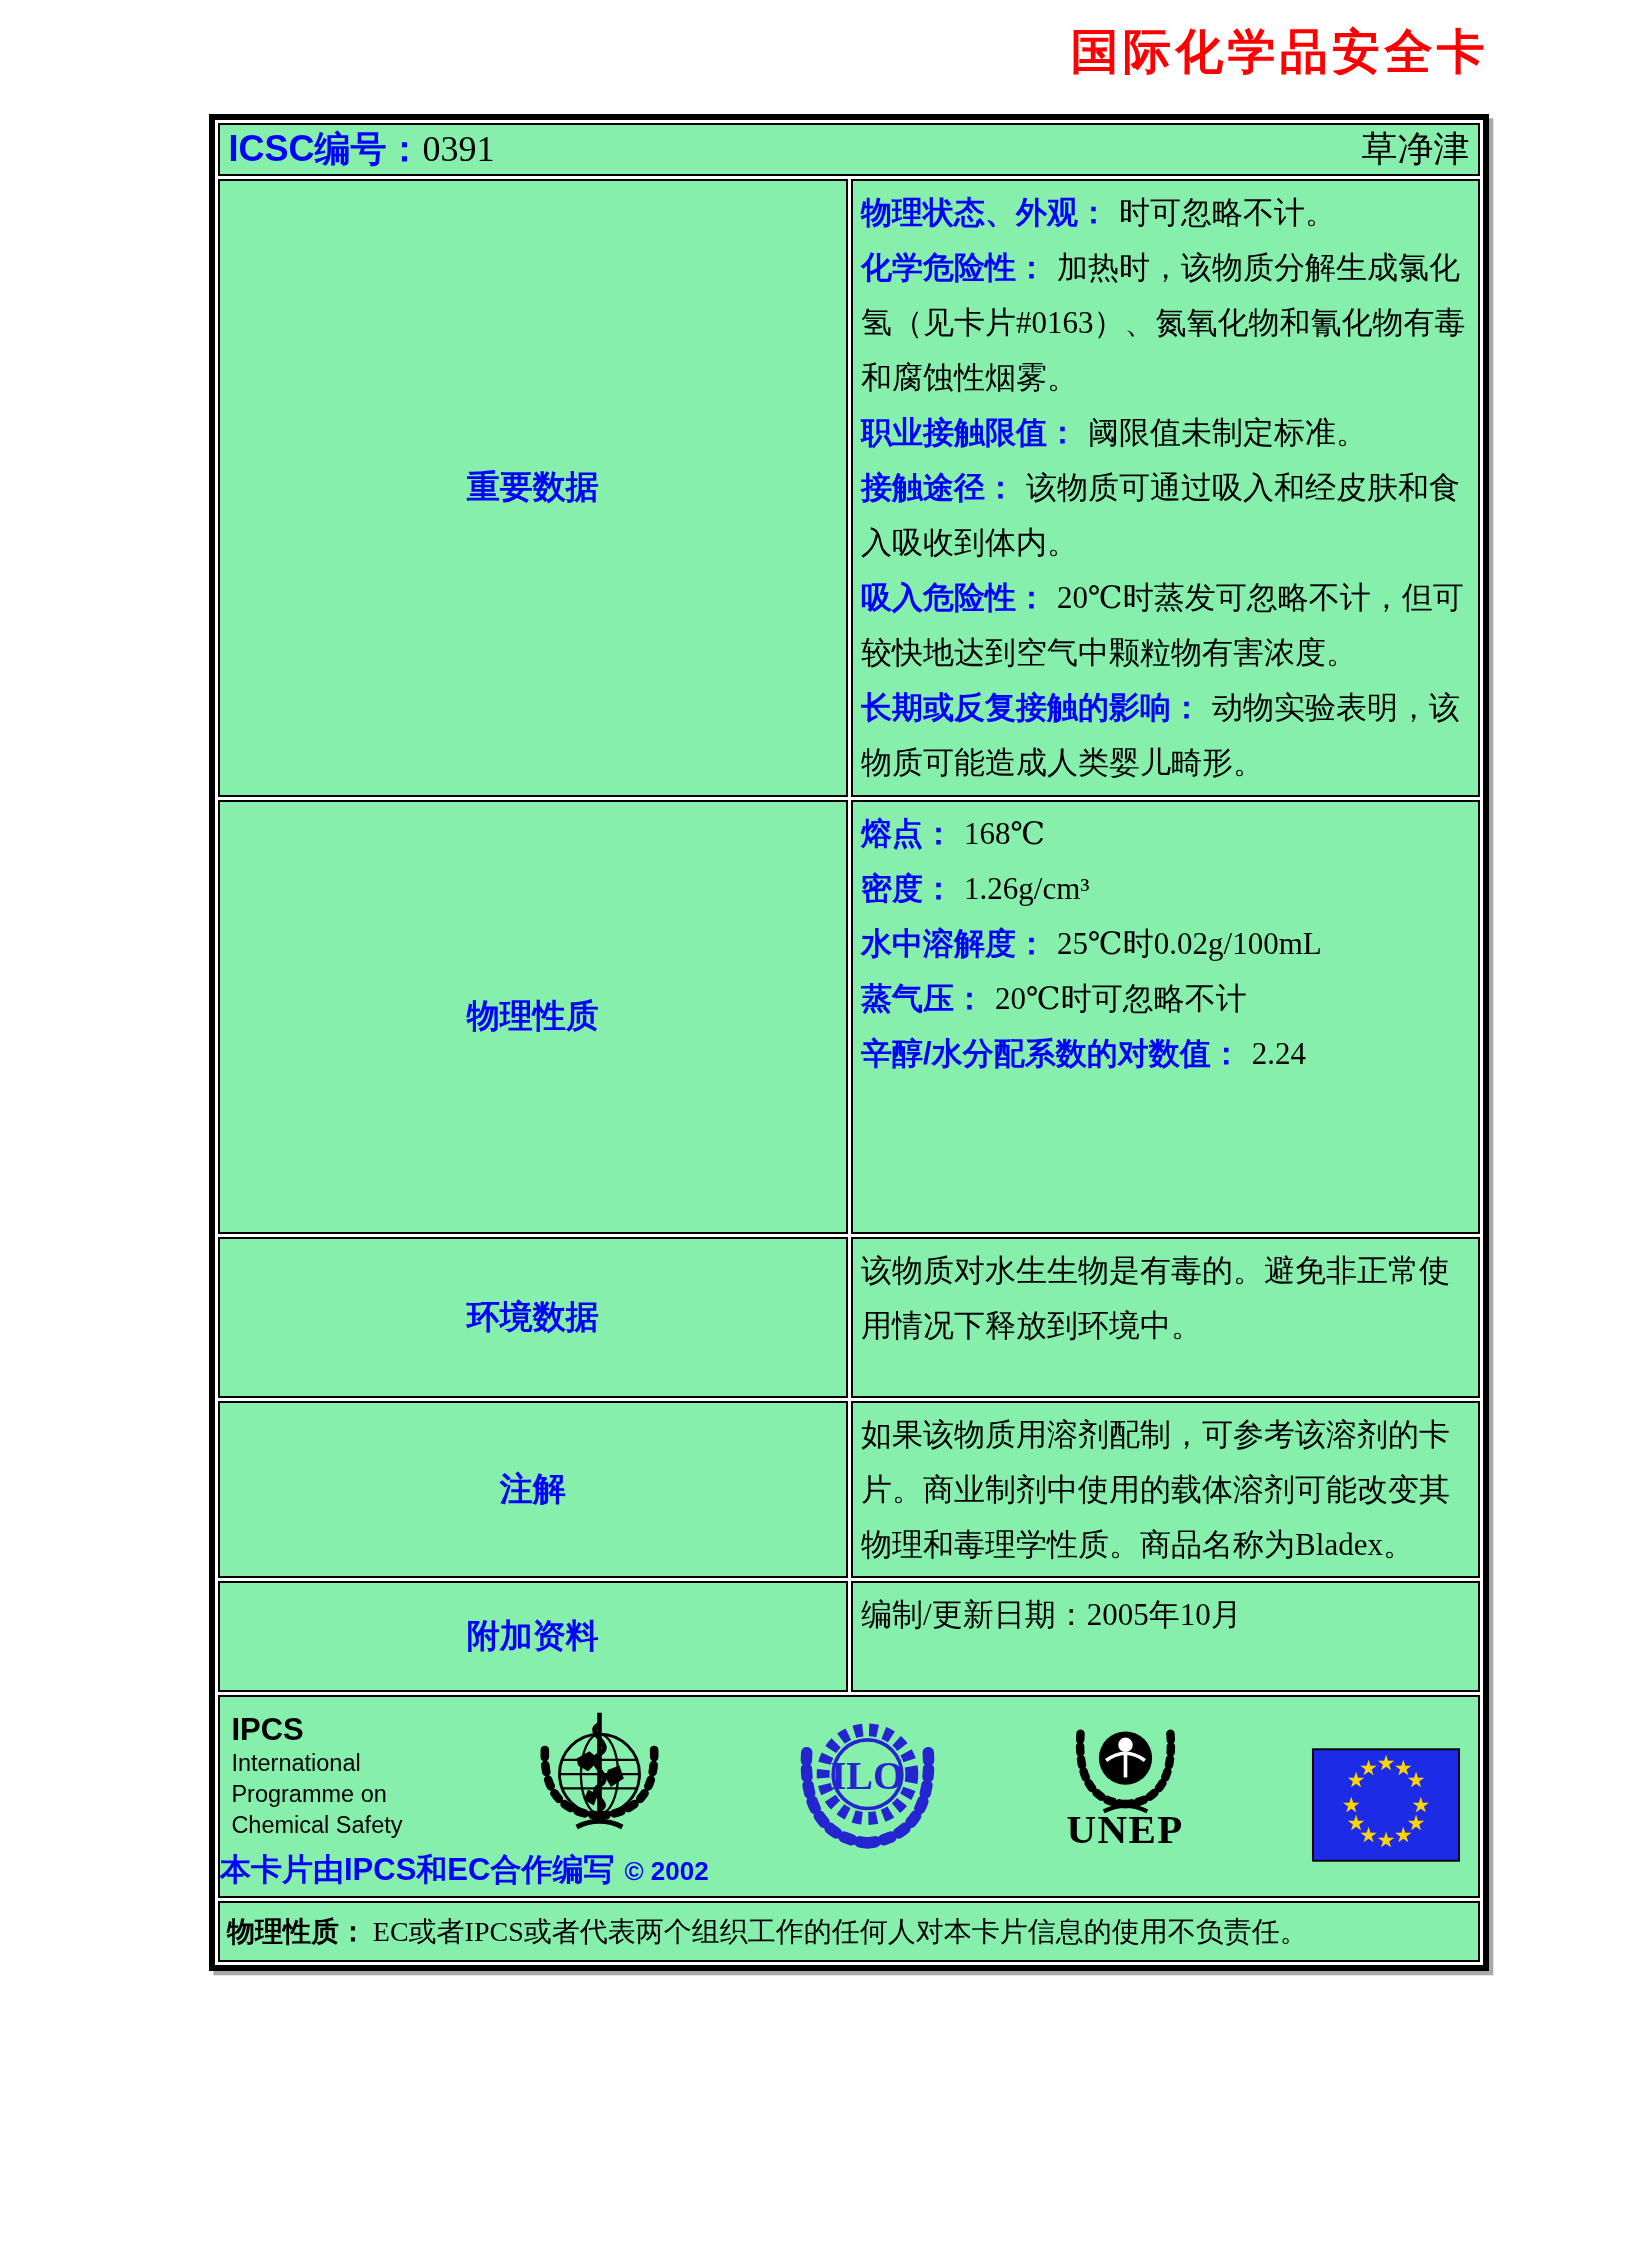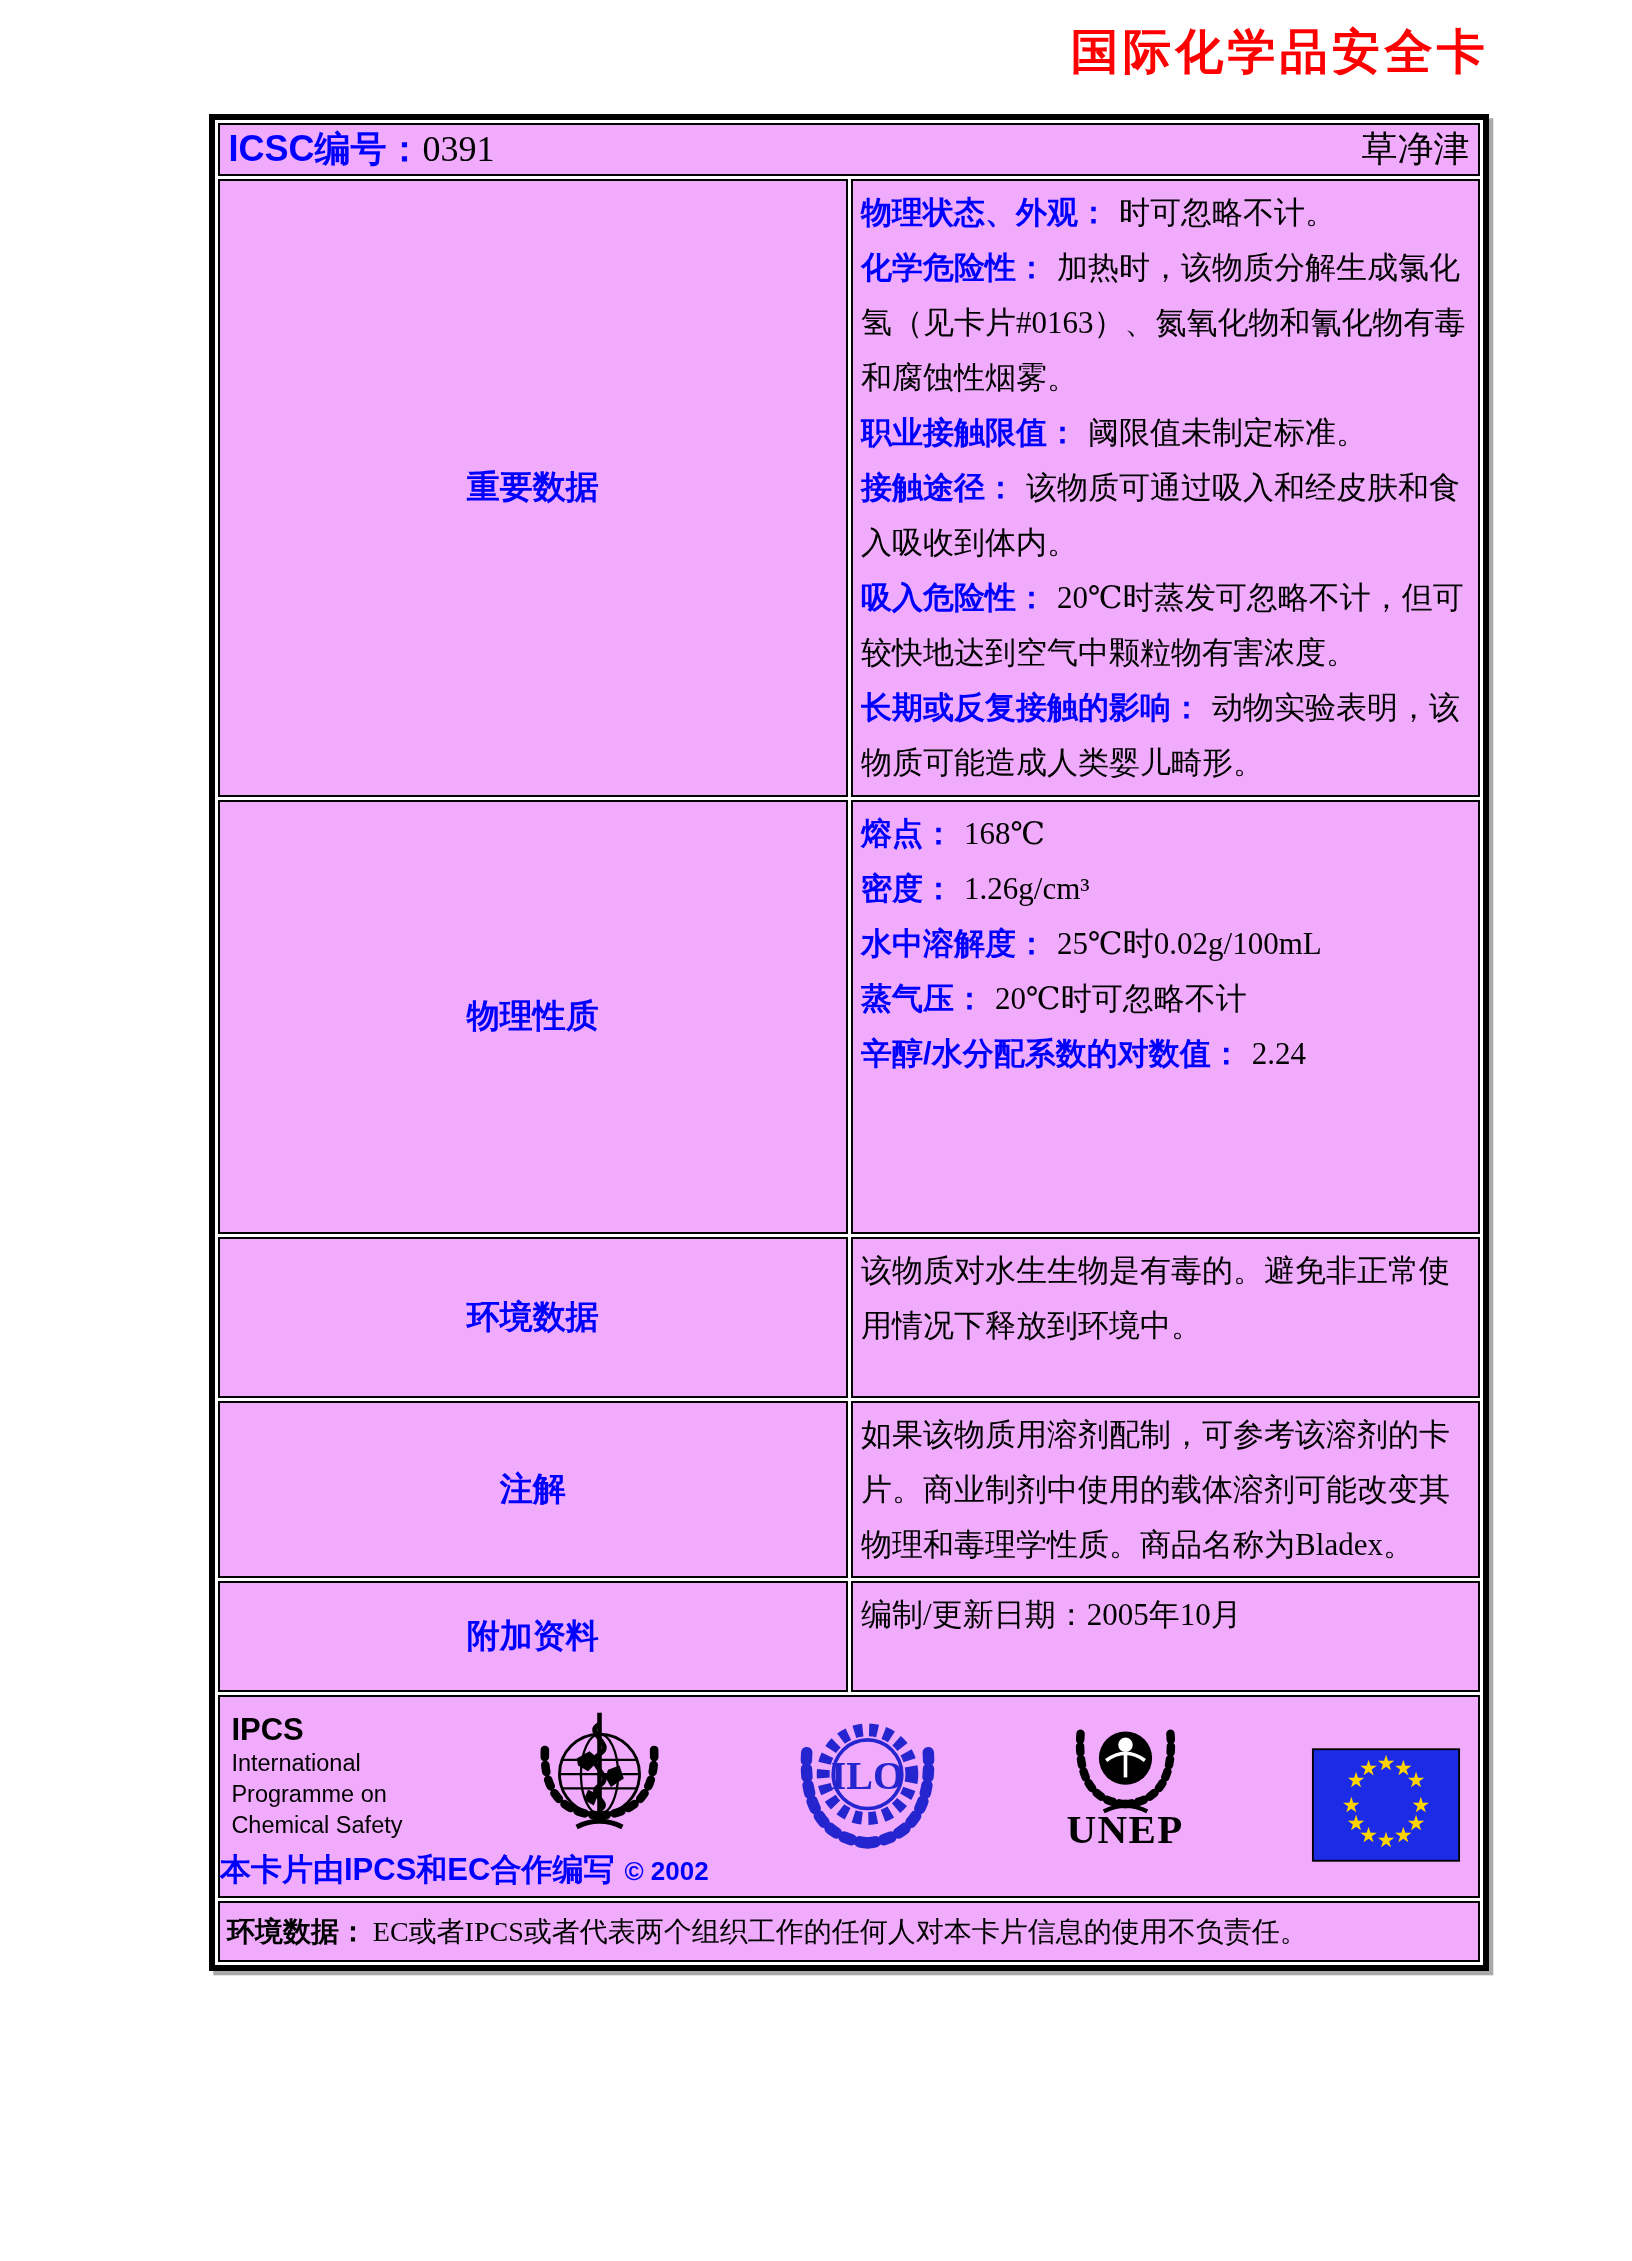--- a/index.html
+++ b/index.html
@@ -32,21 +32,21 @@
     background:#fff;
   }
   table.icsc{
     width:100%;
     border-collapse:separate;
     border-spacing:3.6px;
     table-layout:fixed;
   }
   table.icsc td{
     border:2.1px solid #000;
-    background:#f0abfc;
+    background:#86efac;
     vertical-align:top;
     margin-top:15px;
   }
   td.col-label{width:180px;}
   .header-cell{
     height:51px;
     vertical-align:middle !important;
     padding:0 8.6px;
   }
   .header-flex{display:flex;justify-content:space-between;align-items:center;}
@@ -279,19 +279,19 @@
         </div>
 
         <div class="footer-caption">
           <span>本卡片由IPCS和EC合作编写</span><span class="copyright">© 2002</span>
         </div>
       </td>
     </tr>
 
     <tr>
       <td class="legal-cell" colspan="2">
-        <span class="legal-label">环境数据：</span><span>EC或者IPCS或者代表两个组织工作的任何人对本卡片信息的使用不负责任。</span>
+        <span class="legal-label">物理性质：</span><span>EC或者IPCS或者代表两个组织工作的任何人对本卡片信息的使用不负责任。</span>
       </td>
     </tr>
   </tbody>
     </table>
 </div>
 
 
 </body></html>

